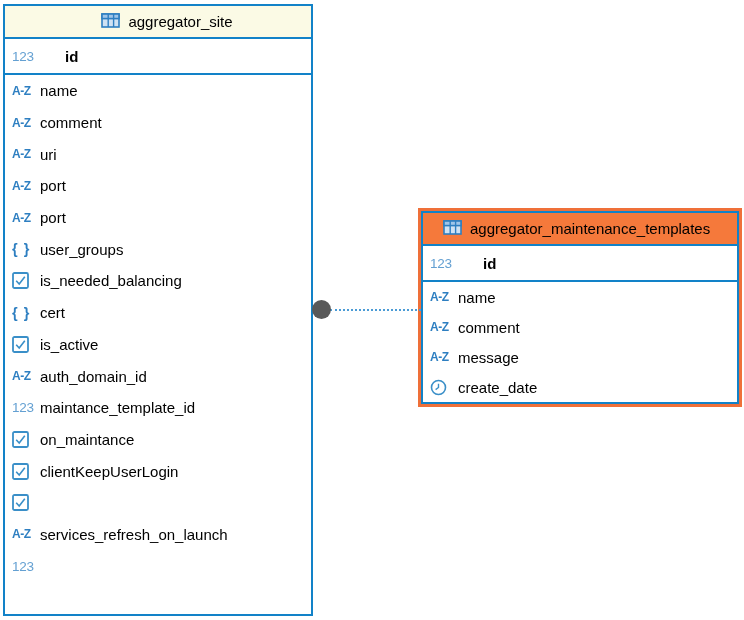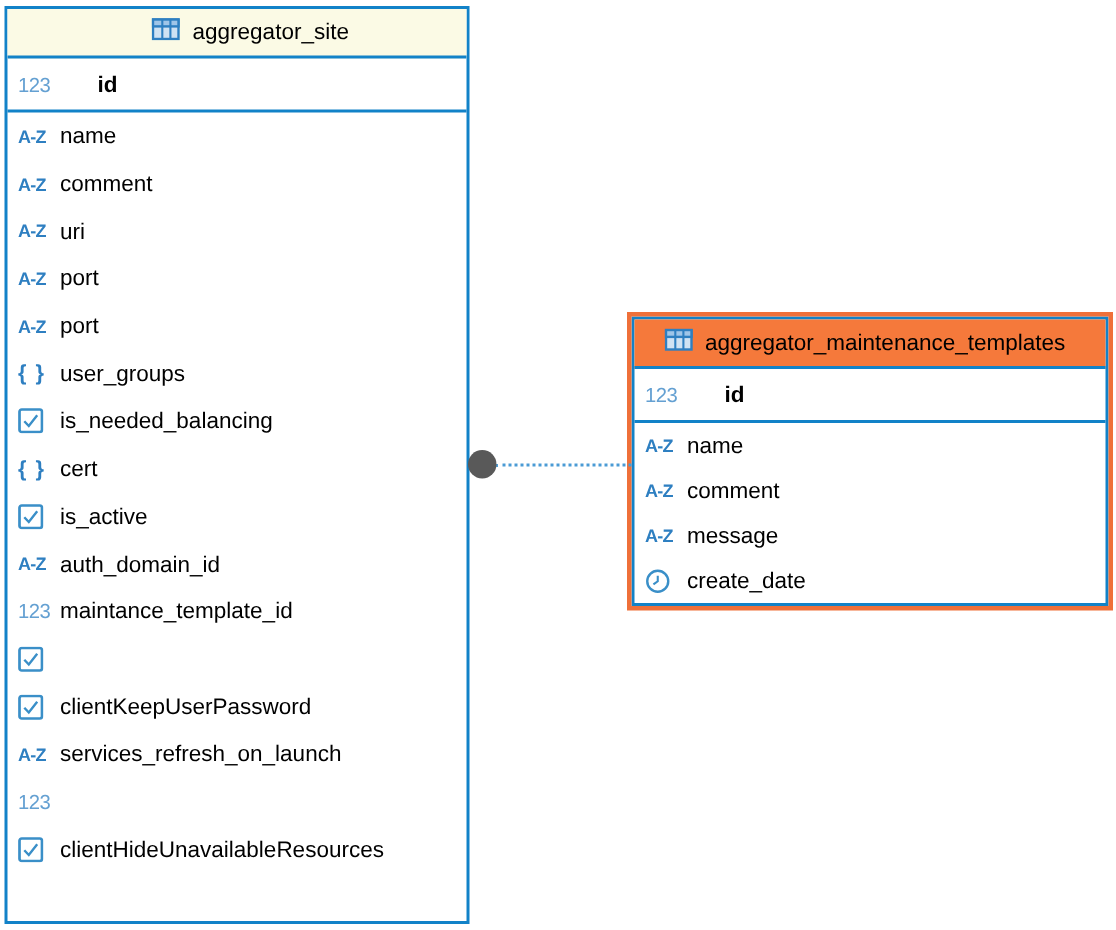--- a/index.html
+++ b/index.html
@@ -147,45 +147,45 @@
         <span class="ic ic-num">123</span>
         <span class="col-label">maintance_template_id</span>
       </div>
       <div class="col-row">
         <span class="ic">
           <svg width="17" height="17" viewBox="0 0 17 17">
             <rect x="1" y="1" width="15" height="15" rx="1.5" fill="none" stroke="#3a8fc8" stroke-width="1.8"></rect>
             <path d="M4.2 8.8 L7.2 12 L12.8 4.8" fill="none" stroke="#3a8fc8" stroke-width="1.6"></path>
           </svg>
         </span>
-      </div>
-      <div class="col-row">
-        <span class="ic">
-          <svg width="17" height="17" viewBox="0 0 17 17">
-            <rect x="1" y="1" width="15" height="15" rx="1.5" fill="none" stroke="#3a8fc8" stroke-width="1.8"></rect>
-            <path d="M4.2 8.8 L7.2 12 L12.8 4.8" fill="none" stroke="#3a8fc8" stroke-width="1.6"></path>
-          </svg>
-        </span>
-        <span class="col-label">clientKeepUserPassword</span>
+        <span class="col-label">on_maintance</span>
+      </div>
+      <div class="col-row">
+        <span class="ic">
+          <svg width="17" height="17" viewBox="0 0 17 17">
+            <rect x="1" y="1" width="15" height="15" rx="1.5" fill="none" stroke="#3a8fc8" stroke-width="1.8"></rect>
+            <path d="M4.2 8.8 L7.2 12 L12.8 4.8" fill="none" stroke="#3a8fc8" stroke-width="1.6"></path>
+          </svg>
+        </span>
+        <span class="col-label">clientKeepUserLogin</span>
+      </div>
+      <div class="col-row">
+        <span class="ic">
+          <svg width="17" height="17" viewBox="0 0 17 17">
+            <rect x="1" y="1" width="15" height="15" rx="1.5" fill="none" stroke="#3a8fc8" stroke-width="1.8"></rect>
+            <path d="M4.2 8.8 L7.2 12 L12.8 4.8" fill="none" stroke="#3a8fc8" stroke-width="1.6"></path>
+          </svg>
+        </span>
       </div>
       <div class="col-row">
         <span class="ic ic-az">A-Z</span>
         <span class="col-label">services_refresh_on_launch</span>
       </div>
       <div class="col-row">
         <span class="ic ic-num">123</span>
-      </div>
-      <div class="col-row">
-        <span class="ic">
-          <svg width="17" height="17" viewBox="0 0 17 17">
-            <rect x="1" y="1" width="15" height="15" rx="1.5" fill="none" stroke="#3a8fc8" stroke-width="1.8"></rect>
-            <path d="M4.2 8.8 L7.2 12 L12.8 4.8" fill="none" stroke="#3a8fc8" stroke-width="1.6"></path>
-          </svg>
-        </span>
-        <span class="col-label">clientHideUnavailableResources</span>
       </div>
     </div>
 </div>
 
 <div class="tbl t2 selected" style="left:421px;top:211px;width:318px;height:193px;">
   <div class="tbl-header">
     <span class="ic-tbl">
       <svg width="19" height="15" viewBox="0 0 19 15">
         <rect x="1" y="1" width="17" height="13" fill="#cfe2f3" stroke="#2e7fc1" stroke-width="1.6"></rect>
         <rect x="1" y="1" width="17" height="4.6" fill="#9fc5e8" stroke="#2e7fc1" stroke-width="1.6"></rect>

